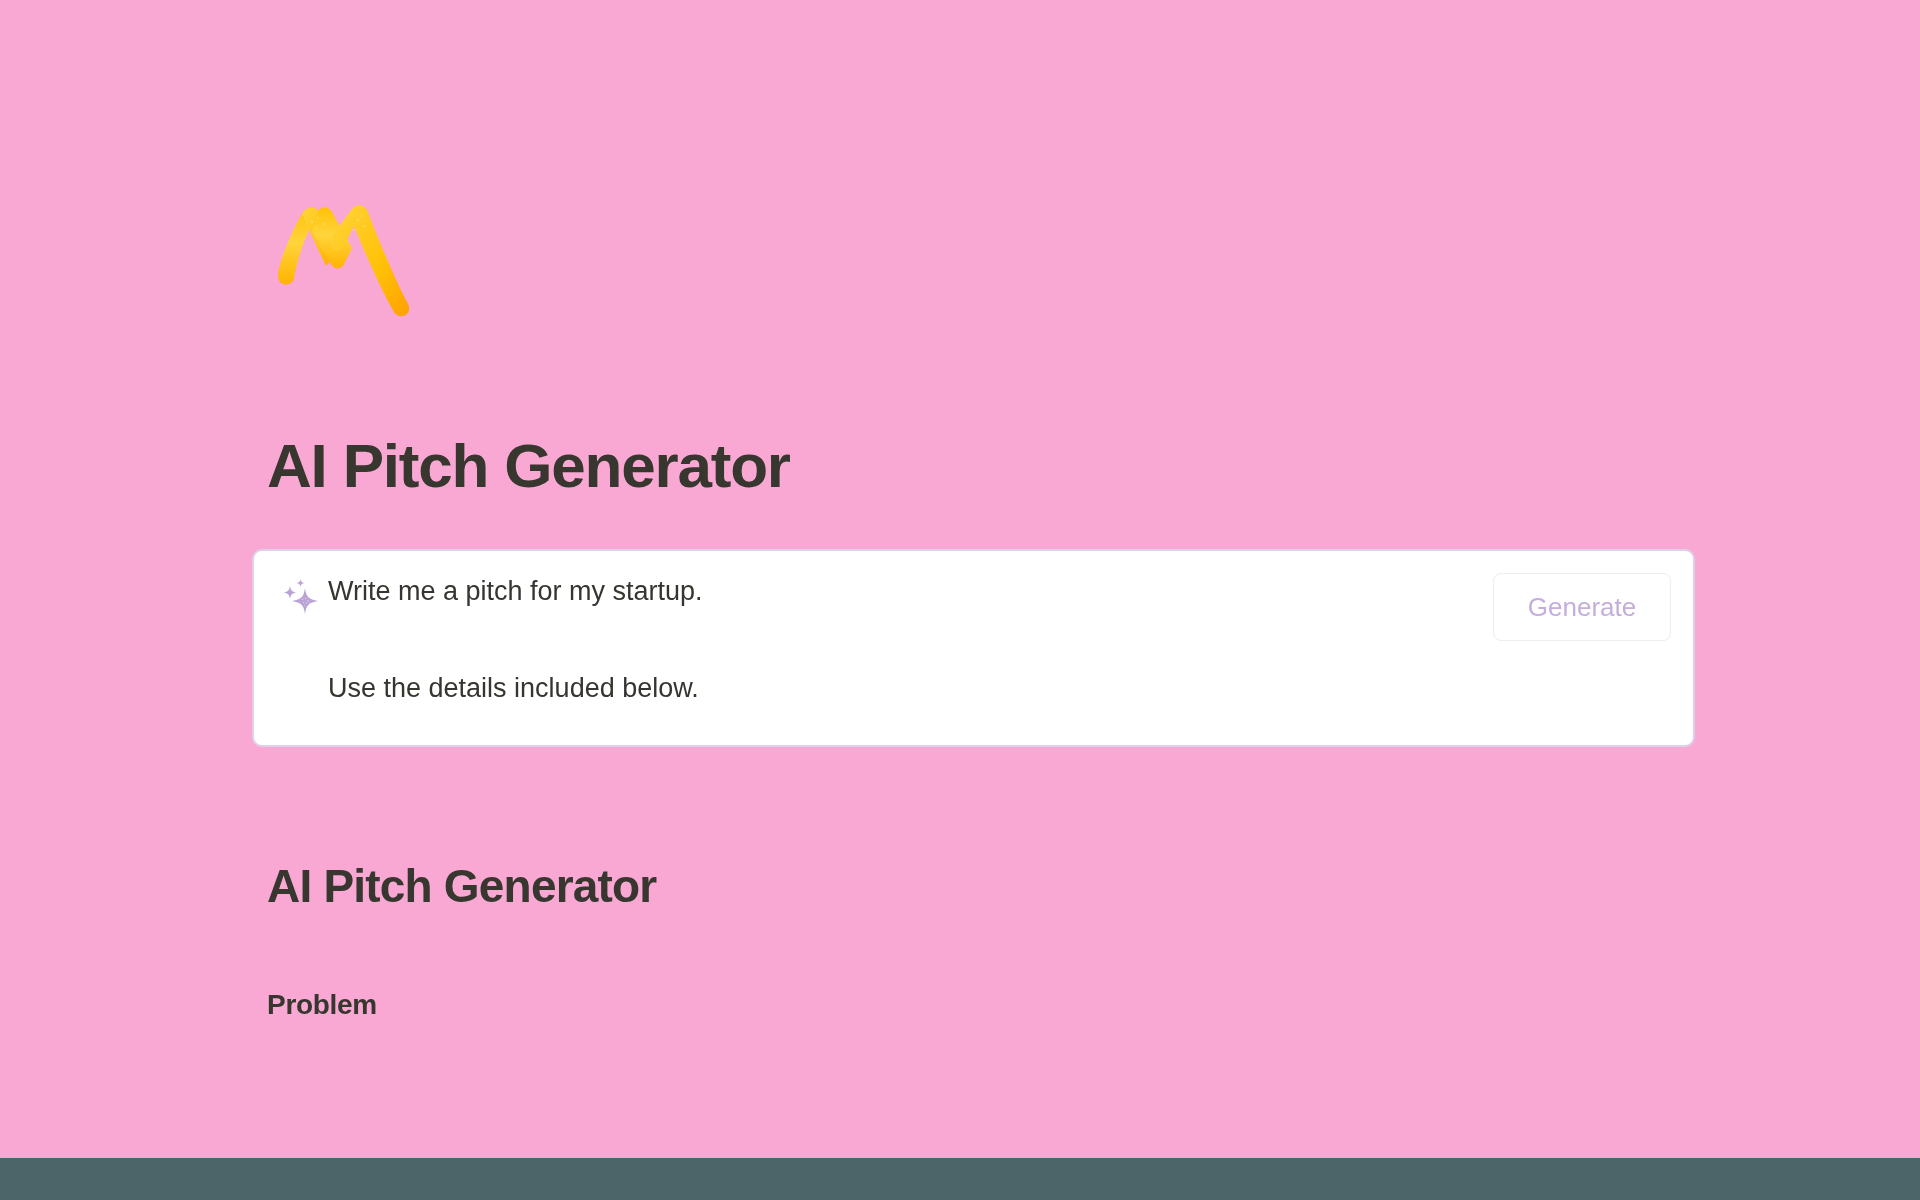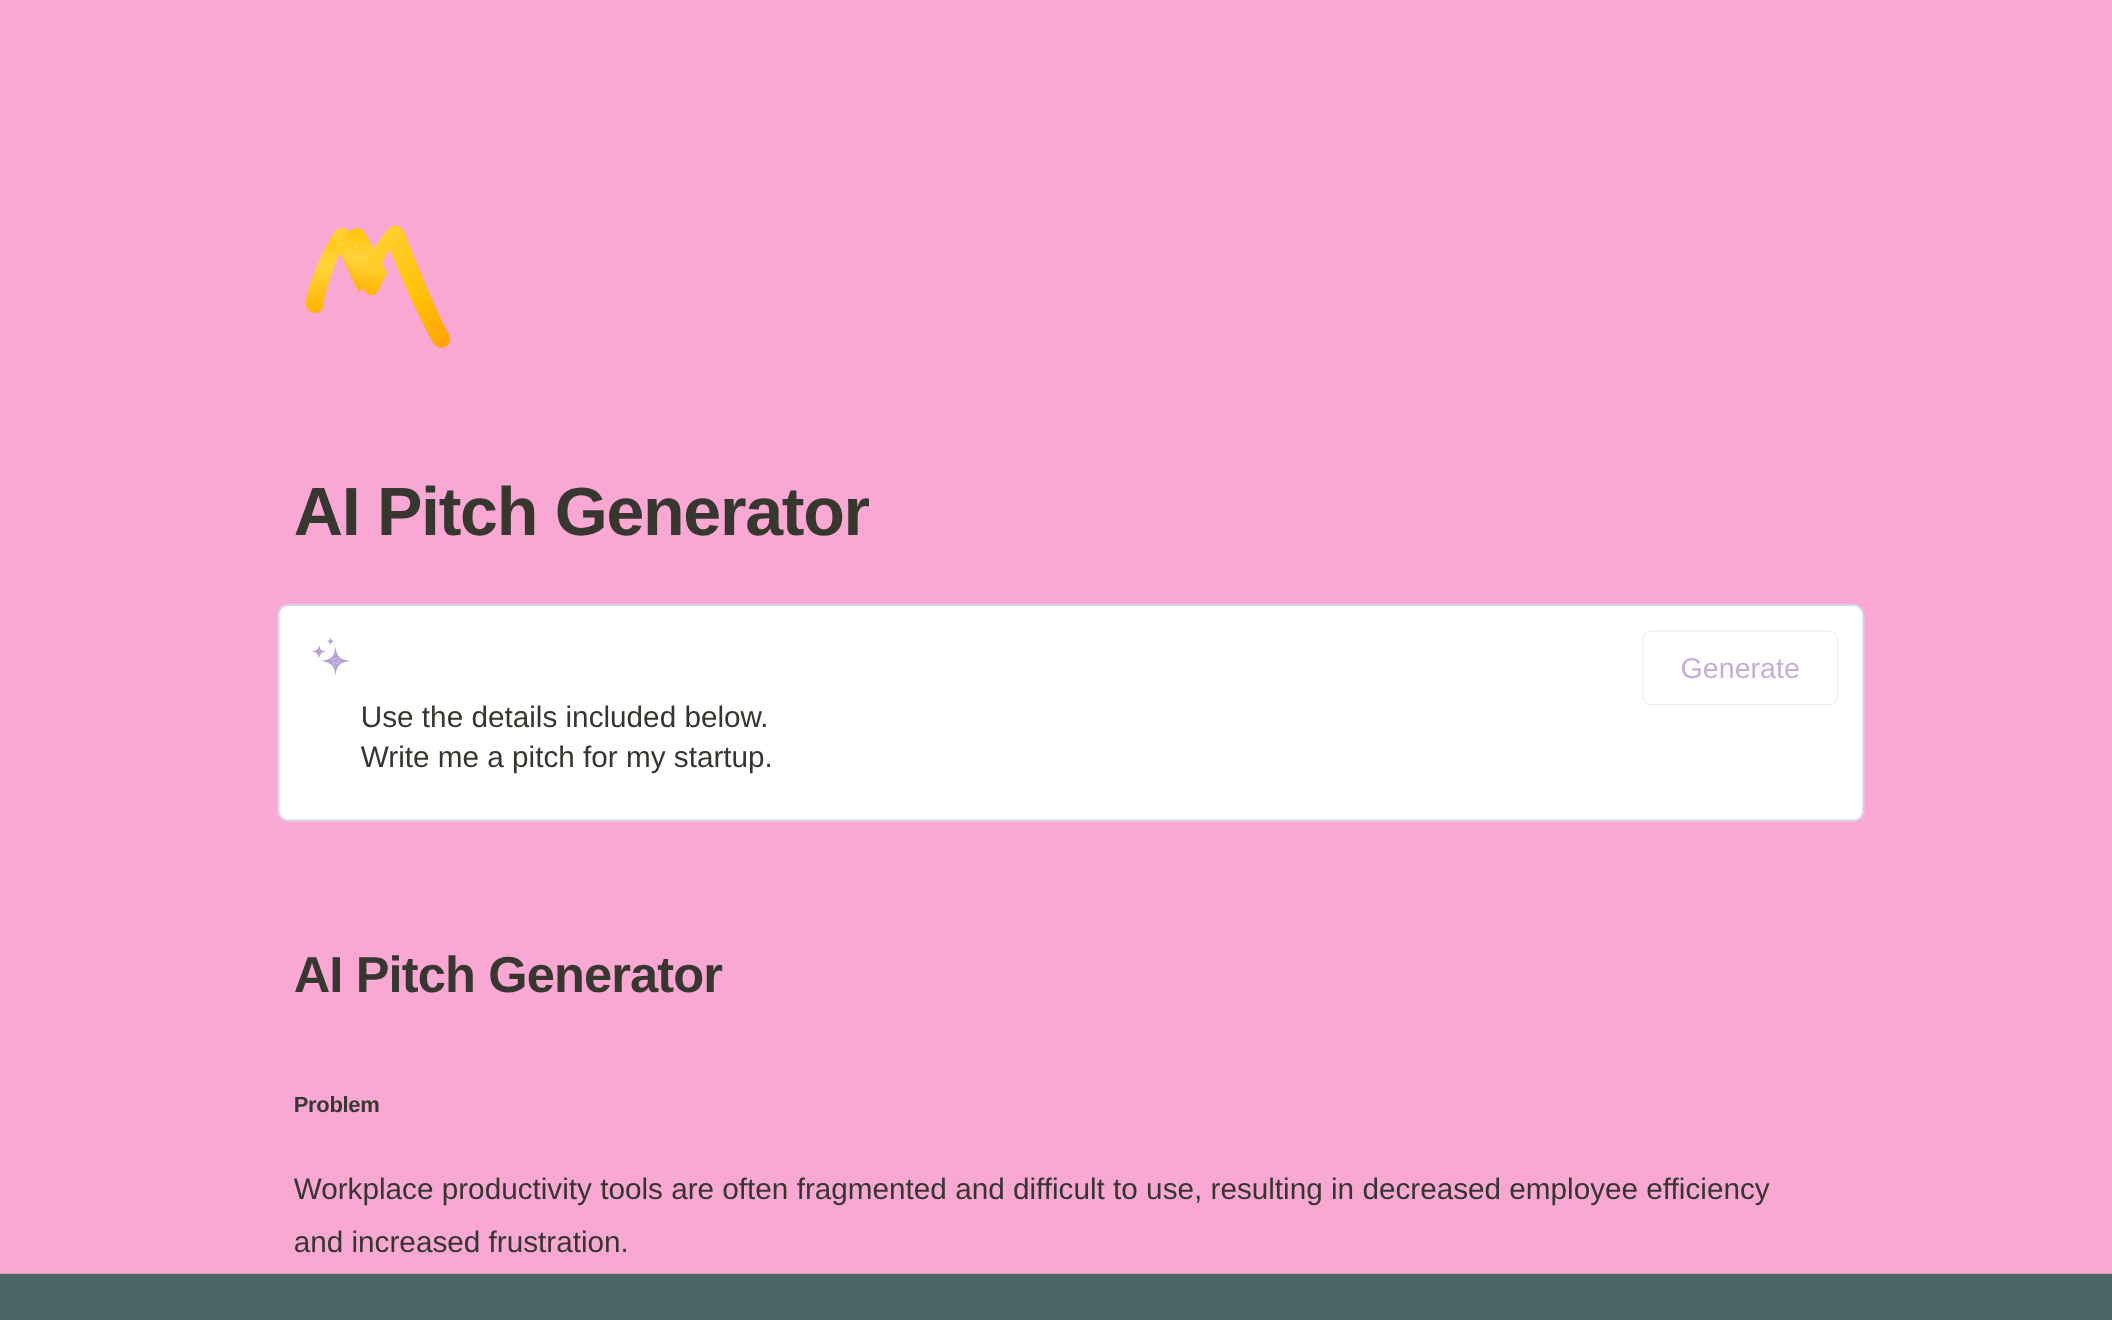--- a/index.html
+++ b/index.html
@@ -121,21 +121,21 @@
     letter-spacing: -0.8px;
     color: #37362f;
     white-space: nowrap;
   }
 
   .section-heading {
     position: absolute;
     left: 267px;
     top: 985px;
     margin: 0;
-    font-size: 20px;
+    font-size: 28px;
     line-height: 40px;
     font-weight: 700;
     letter-spacing: -0.3px;
     color: #37362f;
     white-space: nowrap;
   }
 
   .section-body {
     position: absolute;
     left: 267px;
@@ -225,27 +225,26 @@
 
           <path d="M10 9 C10.8 13.6 11.9 14.7 16.5 15.5 C11.9 16.3 10.8 17.4 10 22
                    C9.2 17.4 8.1 16.3 3.5 15.5 C8.1 14.7 9.2 13.6 10 9 Z" fill="#b9a3d4"></path>
 
           <path d="M20.5 2 C21 4.8 21.7 5.5 24.5 6 C21.7 6.5 21 7.2 20.5 10
                    C20 7.2 19.3 6.5 16.5 6 C19.3 5.5 20 4.8 20.5 2 Z" fill="#b9a3d4"></path>
         </svg>
       </span>
 
       <div class="prompt-lines">
+        <div class="prompt-line">Write me a pitch for my startup.</div>
         <div class="prompt-line second">Use the details included below.</div>
-        <div class="prompt-line">Write me a pitch for my startup.</div>
       </div>
     </div>
 
     <button class="generate-button">Generate</button>
   </div>
 
   <h2 class="result-title">AI Pitch Generator</h2>
   <h3 class="section-heading">Problem</h3>
-  <p class="section-body">Workplace productivity tools are often fragmented and difficult to use, resulting in decreased employee efficiency and increased frustration.</p>
 
   <div class="bottom-bar"></div>
 
 </div>
 
 </body></html>

